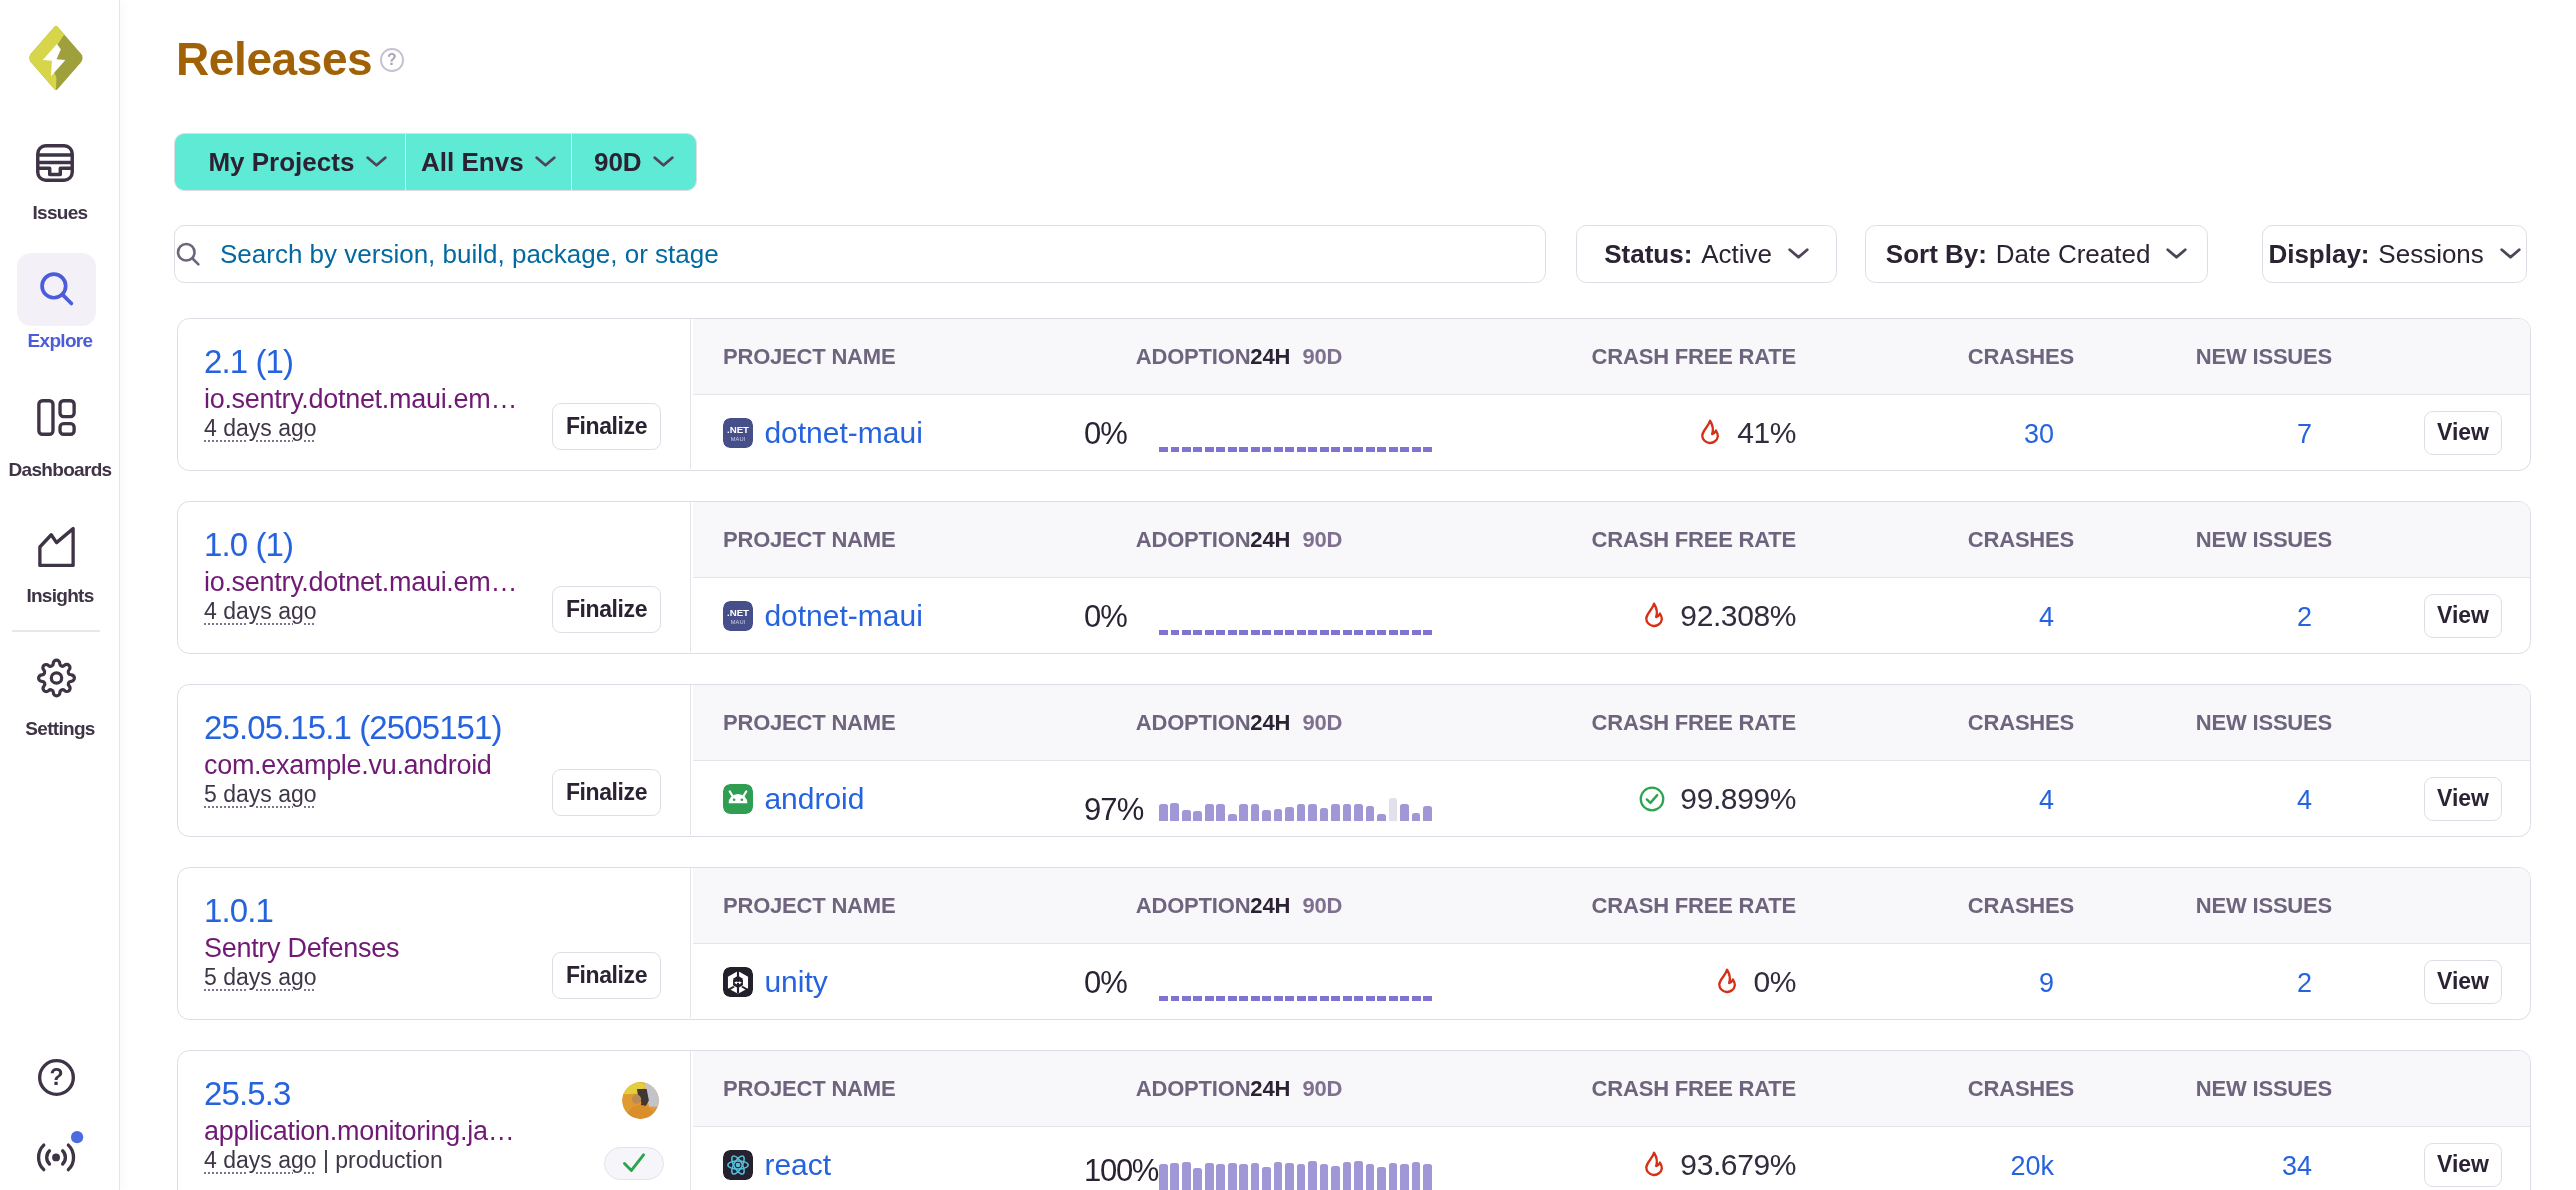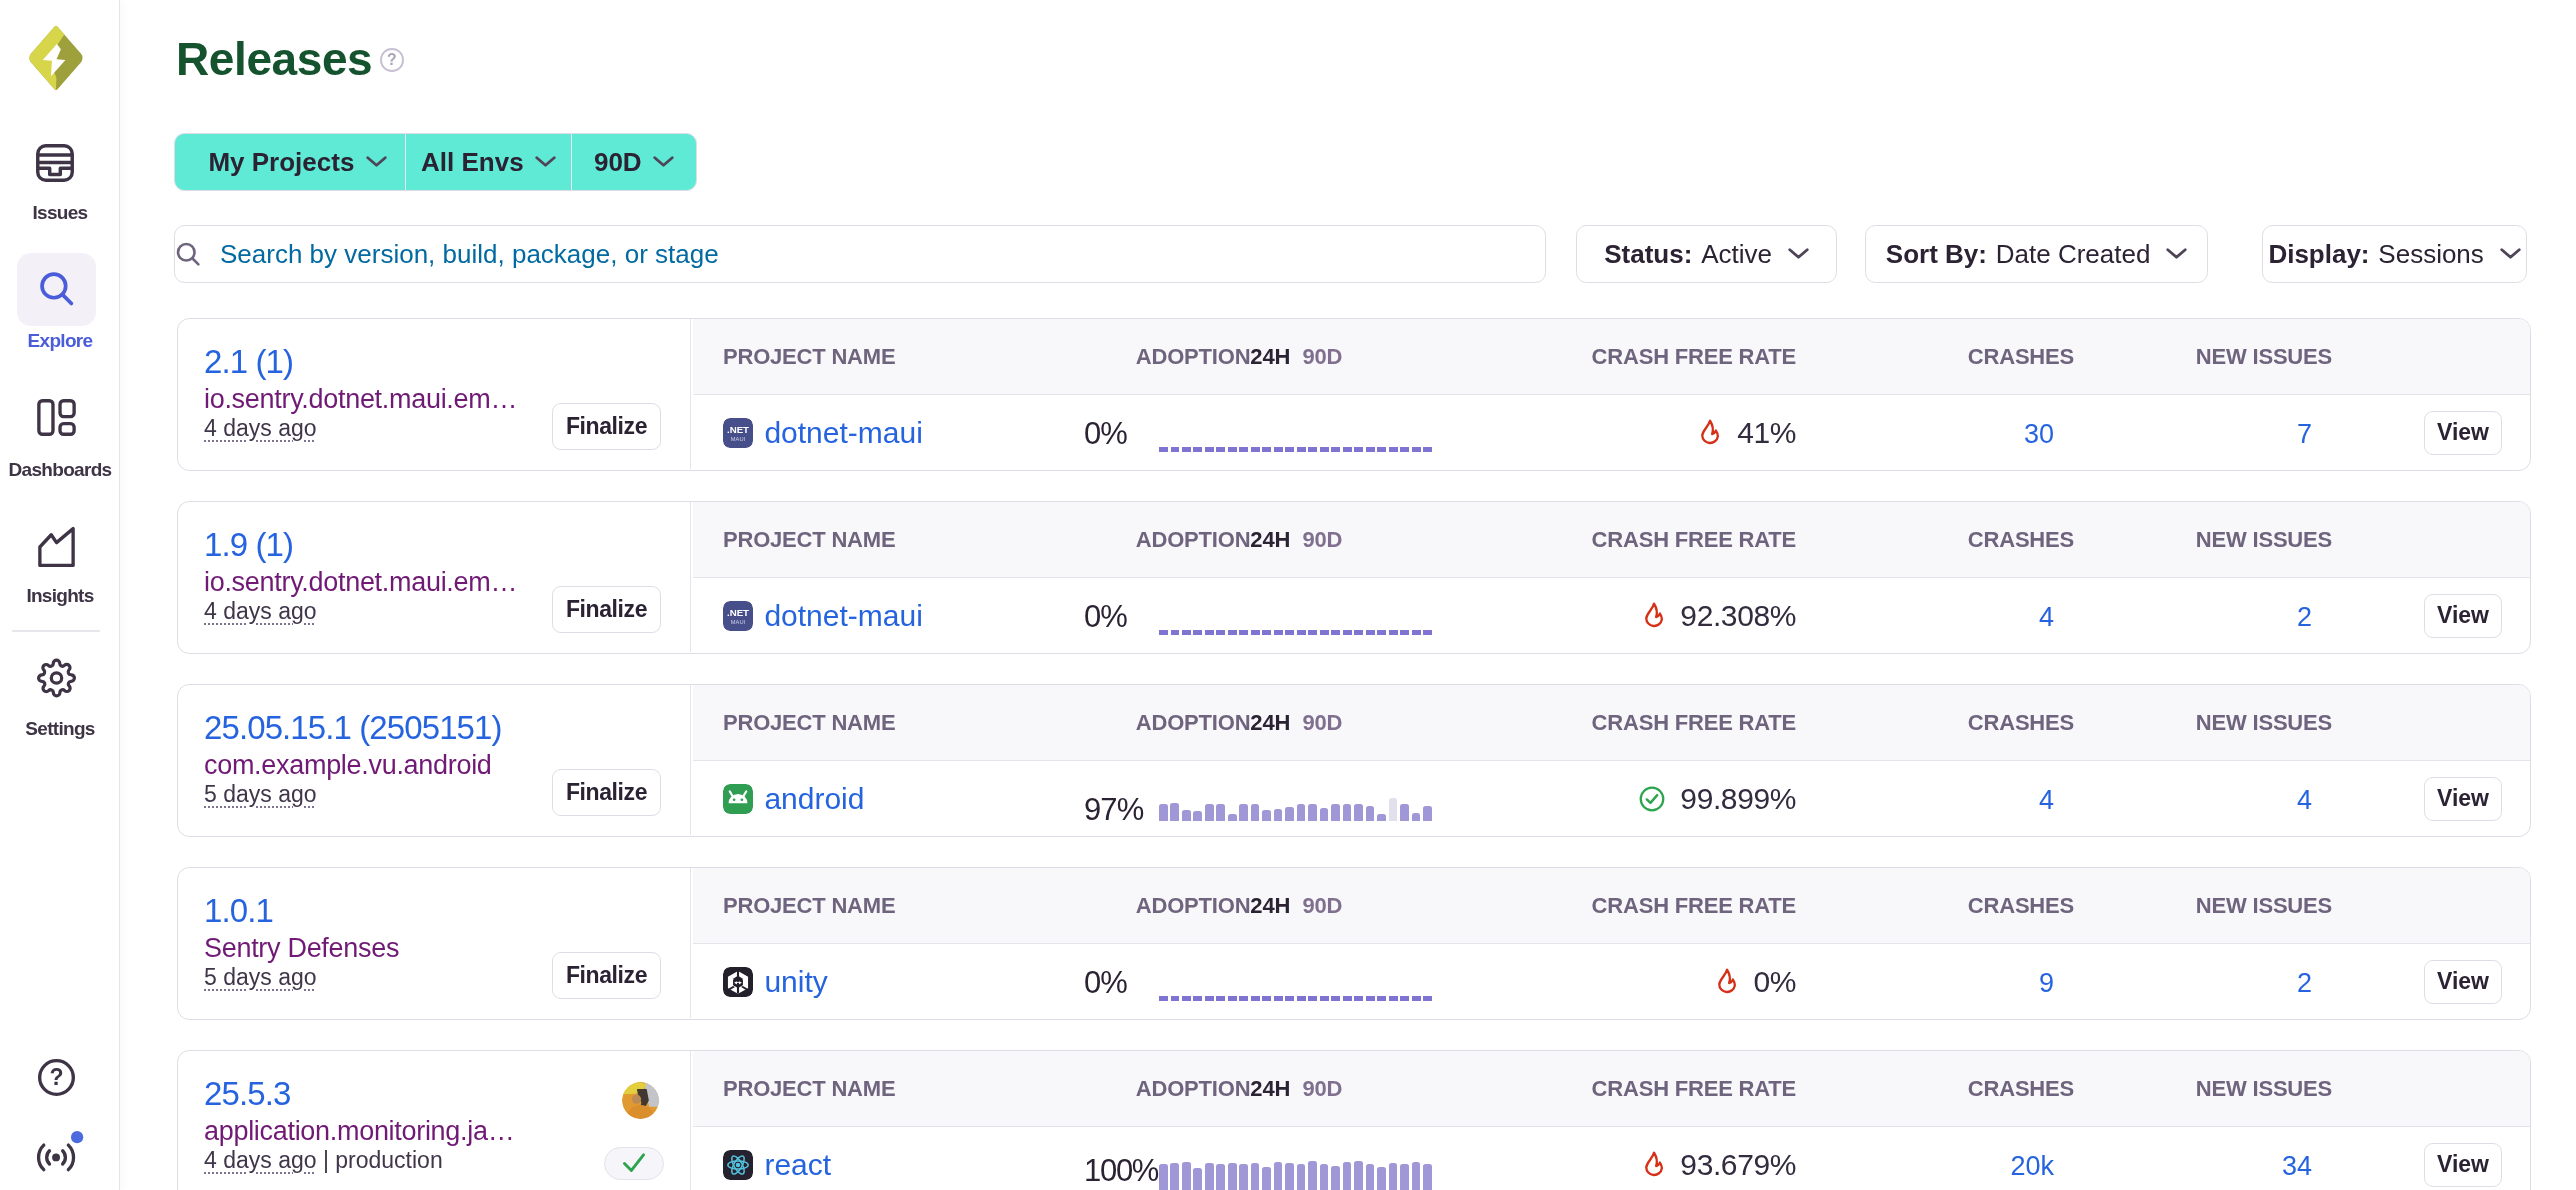--- a/index.html
+++ b/index.html
@@ -4,21 +4,21 @@
 <style>
 * { margin:0; padding:0; box-sizing:border-box; }
 html,body { width:2576px; height:1191px; overflow:hidden; background:#fff;
   font-family:"Liberation Sans", sans-serif; color:#2B2233; }
 #sidebar { position:absolute; left:0; top:0; width:120px; height:1191px; background:#fff;
   border-right:1.8px solid #E6E3EA; box-shadow: 5.3px 0 8.8px rgba(40,30,60,0.025); z-index:5; }
 #sidebar .abs, .abs { position:absolute; }
 .navlabel { position:absolute; width:120px; text-align:center; font-weight:bold;
   font-size:19px; color:#3E3446; letter-spacing:-0.7px; }
 #main { position:absolute; left:120px; top:0; width:2456px; height:1191px; }
-.h1 { position:absolute; left:56px; top:31.5px; font-size:46px; font-weight:bold; color:#14532d; letter-spacing:-0.4px;}
+.h1 { position:absolute; left:56px; top:31.5px; font-size:46px; font-weight:bold; color:#a16207; letter-spacing:-0.4px;}
 .qcirc { position:absolute; left:260px; top:48px; width:23.6px; height:23.6px; border:2.2px solid #C8C1D1;
   border-radius:50%; color:#ABA3B8; font-size:15.8px; font-weight:bold; text-align:center; line-height:20px; }
 
 #filterbar { position:absolute; left:54px; top:133px; width:523px; height:58px;
   border:1.8px solid #E0DCE5; border-radius:10.5px; display:flex; align-items:stretch; background:#5eead4;padding-left:15px;}
 #filterbar .seg { display:flex; align-items:center; justify-content:center; gap:11.4px;
   font-size:26px; font-weight:bold; color:#2B2233; }
 #filterbar .seg + .seg { border-left:1.8px solid #EAE7EE; }
 .chev { width:21px; height:11.4px; }
 .chev polyline { fill:none; stroke:#4F4458; stroke-width:3.2px; stroke-linecap:round; stroke-linejoin:round;}
@@ -212,21 +212,21 @@
           </div>
         <div class="c4"><span class="num">30</span></div>
         <div class="c5"><span class="num">7</span></div>
         <div class="c6"><span class="viewbtn">View</span></div>
       </div>
     </div>
   </div>
 
   <div class="card" style="top:501px">
     <div class="cleft">
-      <div class="ver">1.9 (1)</div>
+      <div class="ver">1.0 (1)</div>
       <div class="pkg">io.sentry.dotnet.maui.em…</div>
       <div class="dat"><span class="dotted">4 days ago</span></div>
       <div class="finalize">Finalize</div>
     </div>
     <div class="cright">
       <div class="thead">
         <div class="c1">PROJECT NAME</div>
         <div class="c2">
             <span>ADOPTION</span>
             <span><span class="h24">24H</span><span class="h90">90D</span></span>

